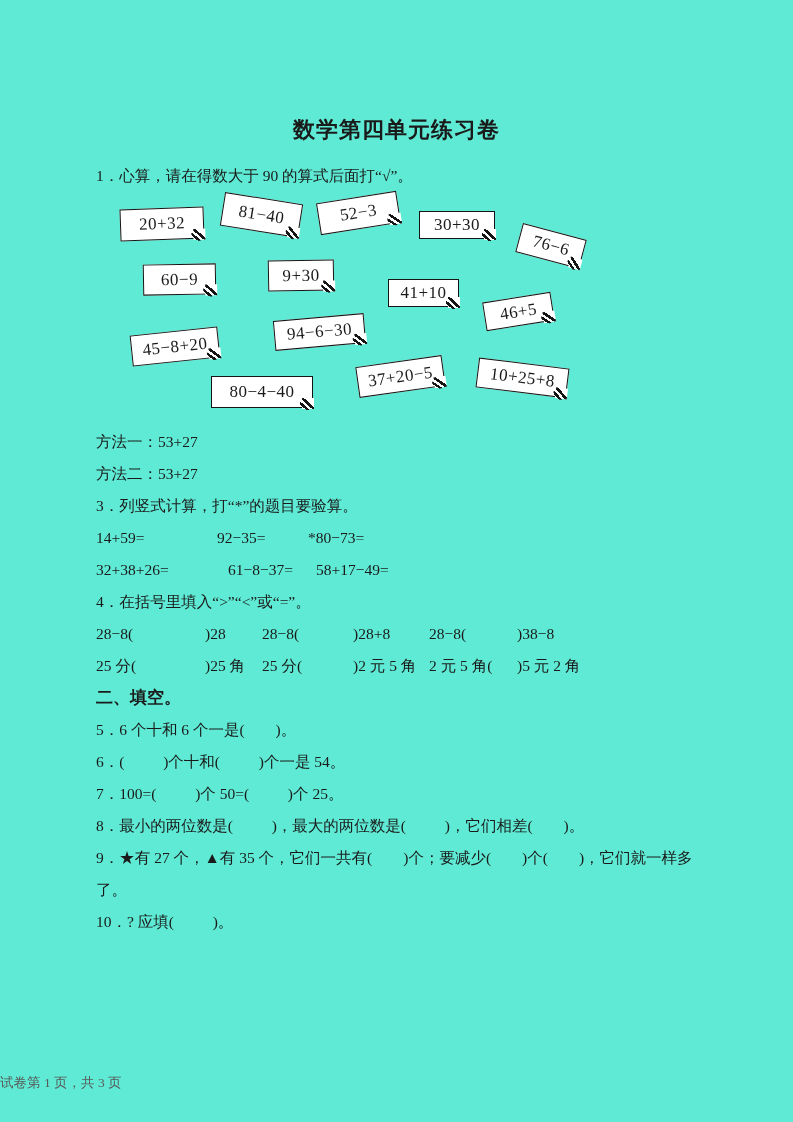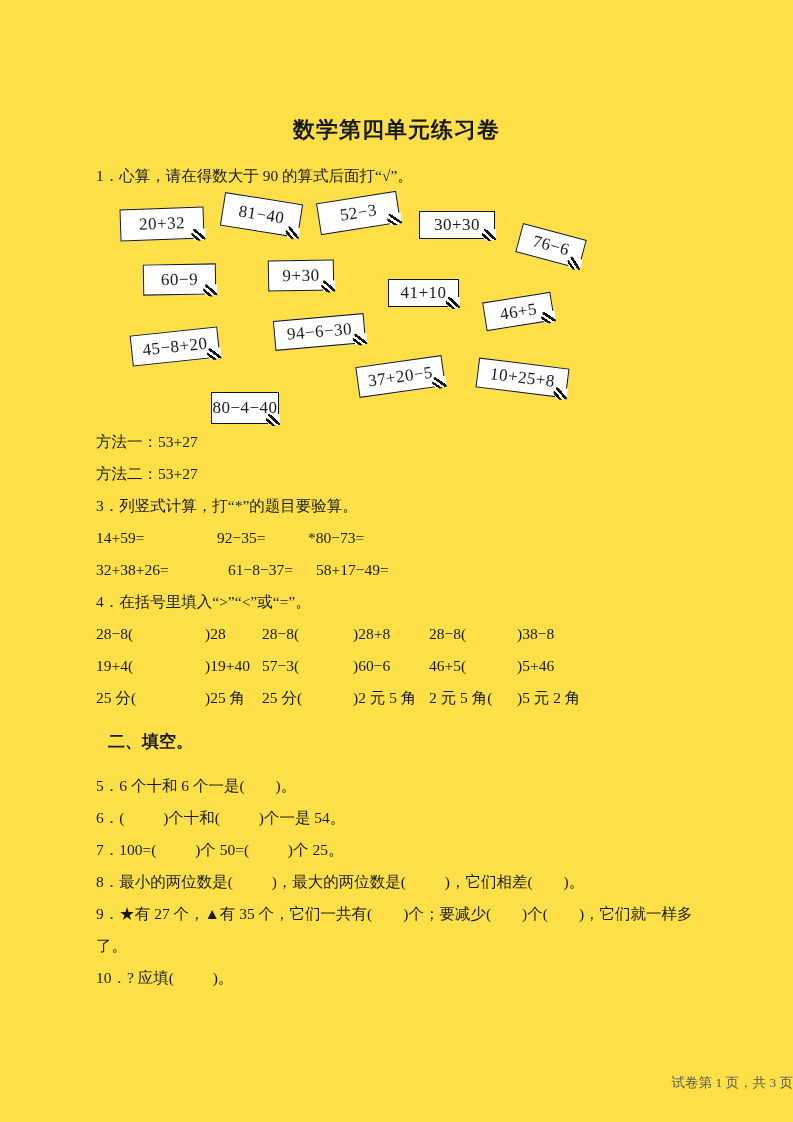--- a/index.html
+++ b/index.html
@@ -1,31 +1,31 @@
 <!DOCTYPE html>
 <html><head>
 <meta charset="utf-8">
 <style>
   html,body { margin:0; padding:0; background:#fff; }
   .page {
     position:relative; width:793px; height:1122px; margin:0 auto;
-    background:#fde047; box-sizing:border-box;
+    background:#5eead4; box-sizing:border-box;
     padding:112px 96px 0 96px;
     font-family:"Liberation Serif","DejaVu Serif",serif;
     color:#1a1a1a;
   }
   .title {
     font-size:22px; font-weight:bold; text-align:center;
     margin:0 0 12px 0; line-height:36px; letter-spacing:1px;
   }
   .line {
     font-size:15.5px; line-height:32px; margin:0;
     white-space:pre-wrap;
   }
-  .sec-heading { font-size:17px; font-weight:bold; line-height:32px; margin:12px; }
+  .sec-heading { font-size:17px; font-weight:bold; line-height:32px; margin:0; }
   .cards { position:relative; height:230px; margin:0 0 4px 0; }
   .card {
     position:absolute; display:flex; align-items:center; justify-content:center;
     border:1.6px solid #151515; background:#fff;
     font-size:17px; letter-spacing:0.5px; box-sizing:border-box;
   }
   .fold {
     position:absolute; right:-1.6px; bottom:-1.6px;
     width:12px; height:11px; background:#fff;
   }
@@ -34,21 +34,21 @@
     background:linear-gradient(to top right, transparent 42%, #151515 42%, #151515 58%, transparent 58%);
   }
   .fold::after {
     content:""; position:absolute; left:-2px; bottom:-1px; width:9px; height:8px;
     background:linear-gradient(to top right, transparent 35%, #151515 35%, #151515 55%, transparent 55%);
   }
   .row { position:relative; height:32px; font-size:15.5px; }
   .row span { position:absolute; top:0; line-height:32px; white-space:pre; }
   .footer {
     position:absolute; left:0; right:0; bottom:30px;
-    text-align:right; font-size:13.5px; color:#595959;
+    text-align:left; font-size:13.5px; color:#595959;
   }
 </style>
 </head>
 <body>
 
 <div class="page">
 
   <h1 class="title">数学第四单元练习卷</h1>
 
   <p class="line">1．心算，请在得数大于 90 的算式后面打“√”。</p>
@@ -91,21 +91,21 @@
         <span class="fold"></span>
       </div>
     <div class="card" style="left:35px;top:139px;width:88px;height:31px;transform:rotate(-6deg)">
         <span>45−8+20</span>
         <span class="fold"></span>
       </div>
     <div class="card" style="left:178px;top:125px;width:91px;height:30px;transform:rotate(-5deg)">
         <span>94−6−30</span>
         <span class="fold"></span>
       </div>
-    <div class="card" style="left:115px;top:200px;width:68px;height:32px;transform:rotate(0deg)">
+    <div class="card" style="left:115px;top:184px;width:102px;height:32px;transform:rotate(0deg)">
         <span>80−4−40</span>
         <span class="fold"></span>
       </div>
     <div class="card" style="left:261px;top:169px;width:87px;height:31px;transform:rotate(-8deg)">
         <span>37+20−5</span>
         <span class="fold"></span>
       </div>
     <div class="card" style="left:381px;top:171px;width:91px;height:30px;transform:rotate(7deg)">
         <span>10+25+8</span>
         <span class="fold"></span>
@@ -132,28 +132,20 @@
 
   <div class="row">
     <span style="left:0">28−8(</span>
     <span style="left:109px">)28</span>
     <span style="left:166px">28−8(</span>
     <span style="left:257px">)28+8</span>
     <span style="left:333px">28−8(</span>
     <span style="left:421px">)38−8</span>
   </div>
   <div class="row">
-    <span style="left:0">19+4(</span>
-    <span style="left:109px">)19+40</span>
-    <span style="left:166px">57−3(</span>
-    <span style="left:257px">)60−6</span>
-    <span style="left:333px">46+5(</span>
-    <span style="left:421px">)5+46</span>
-  </div>
-  <div class="row">
     <span style="left:0">25 分(</span>
     <span style="left:109px">)25 角</span>
     <span style="left:166px">25 分(</span>
     <span style="left:257px">)2 元 5 角</span>
     <span style="left:333px">2 元 5 角(</span>
     <span style="left:421px">)5 元 2 角</span>
   </div>
 
   <p class="sec-heading">二、填空。</p>
 

